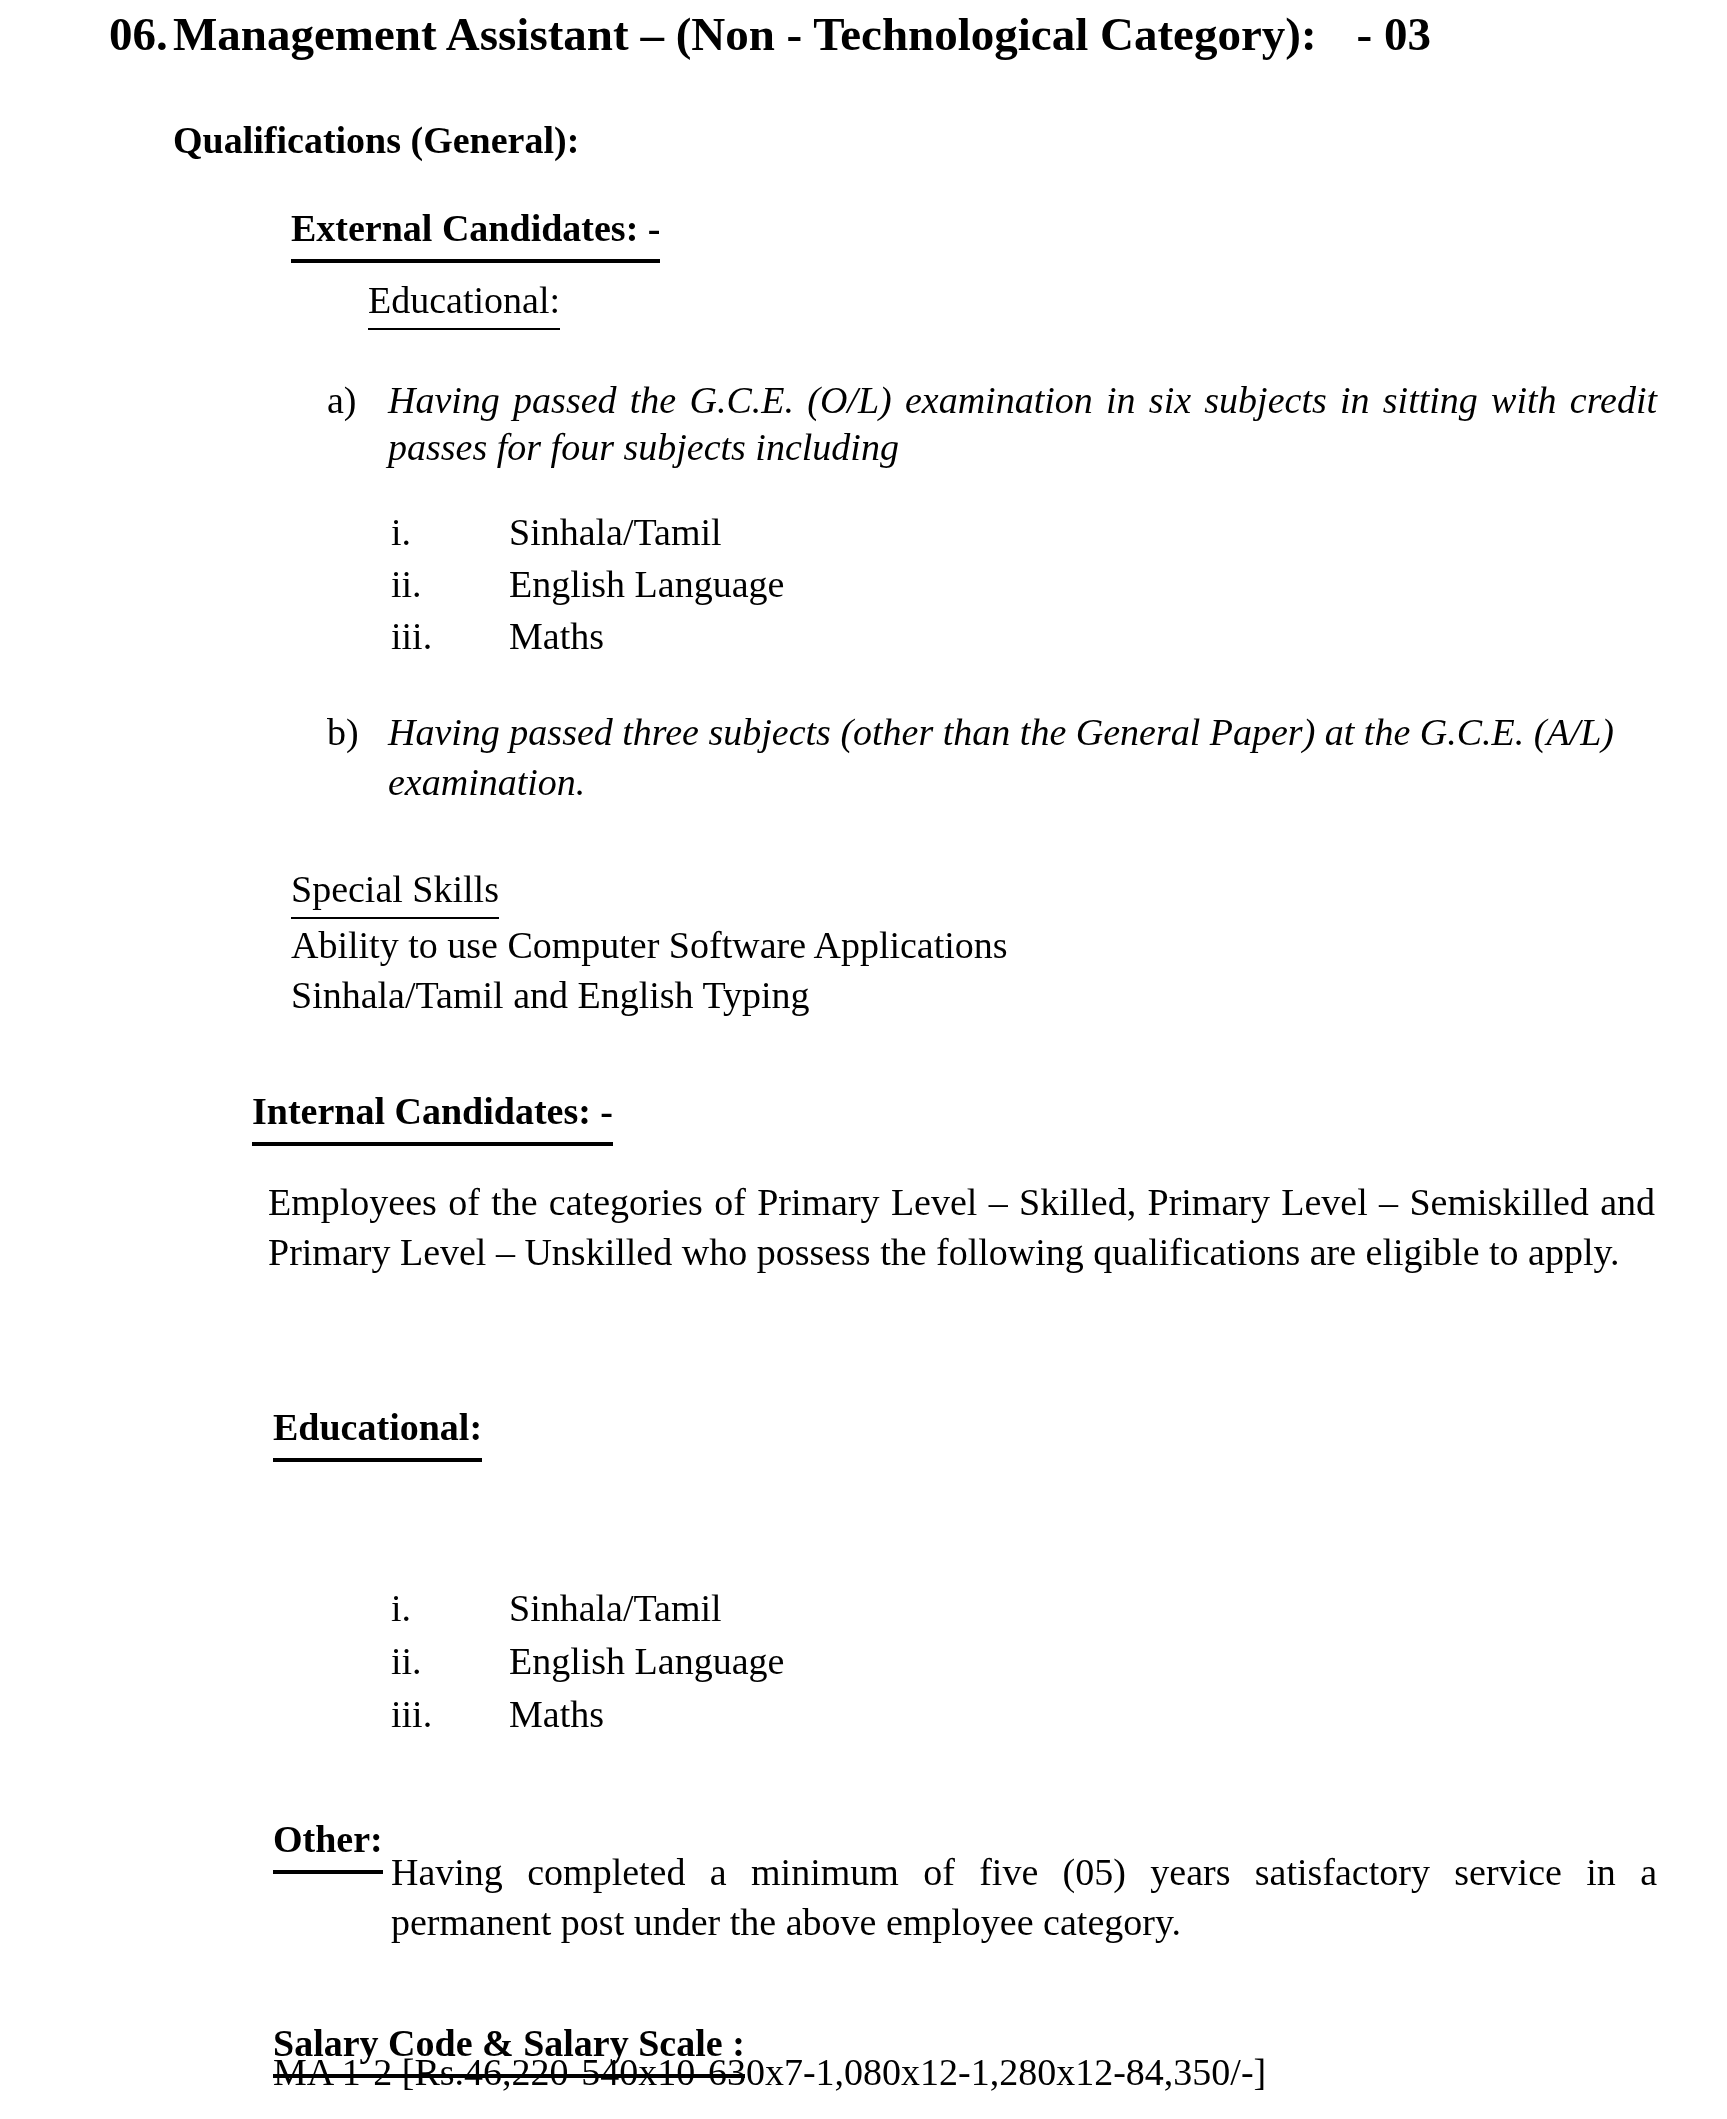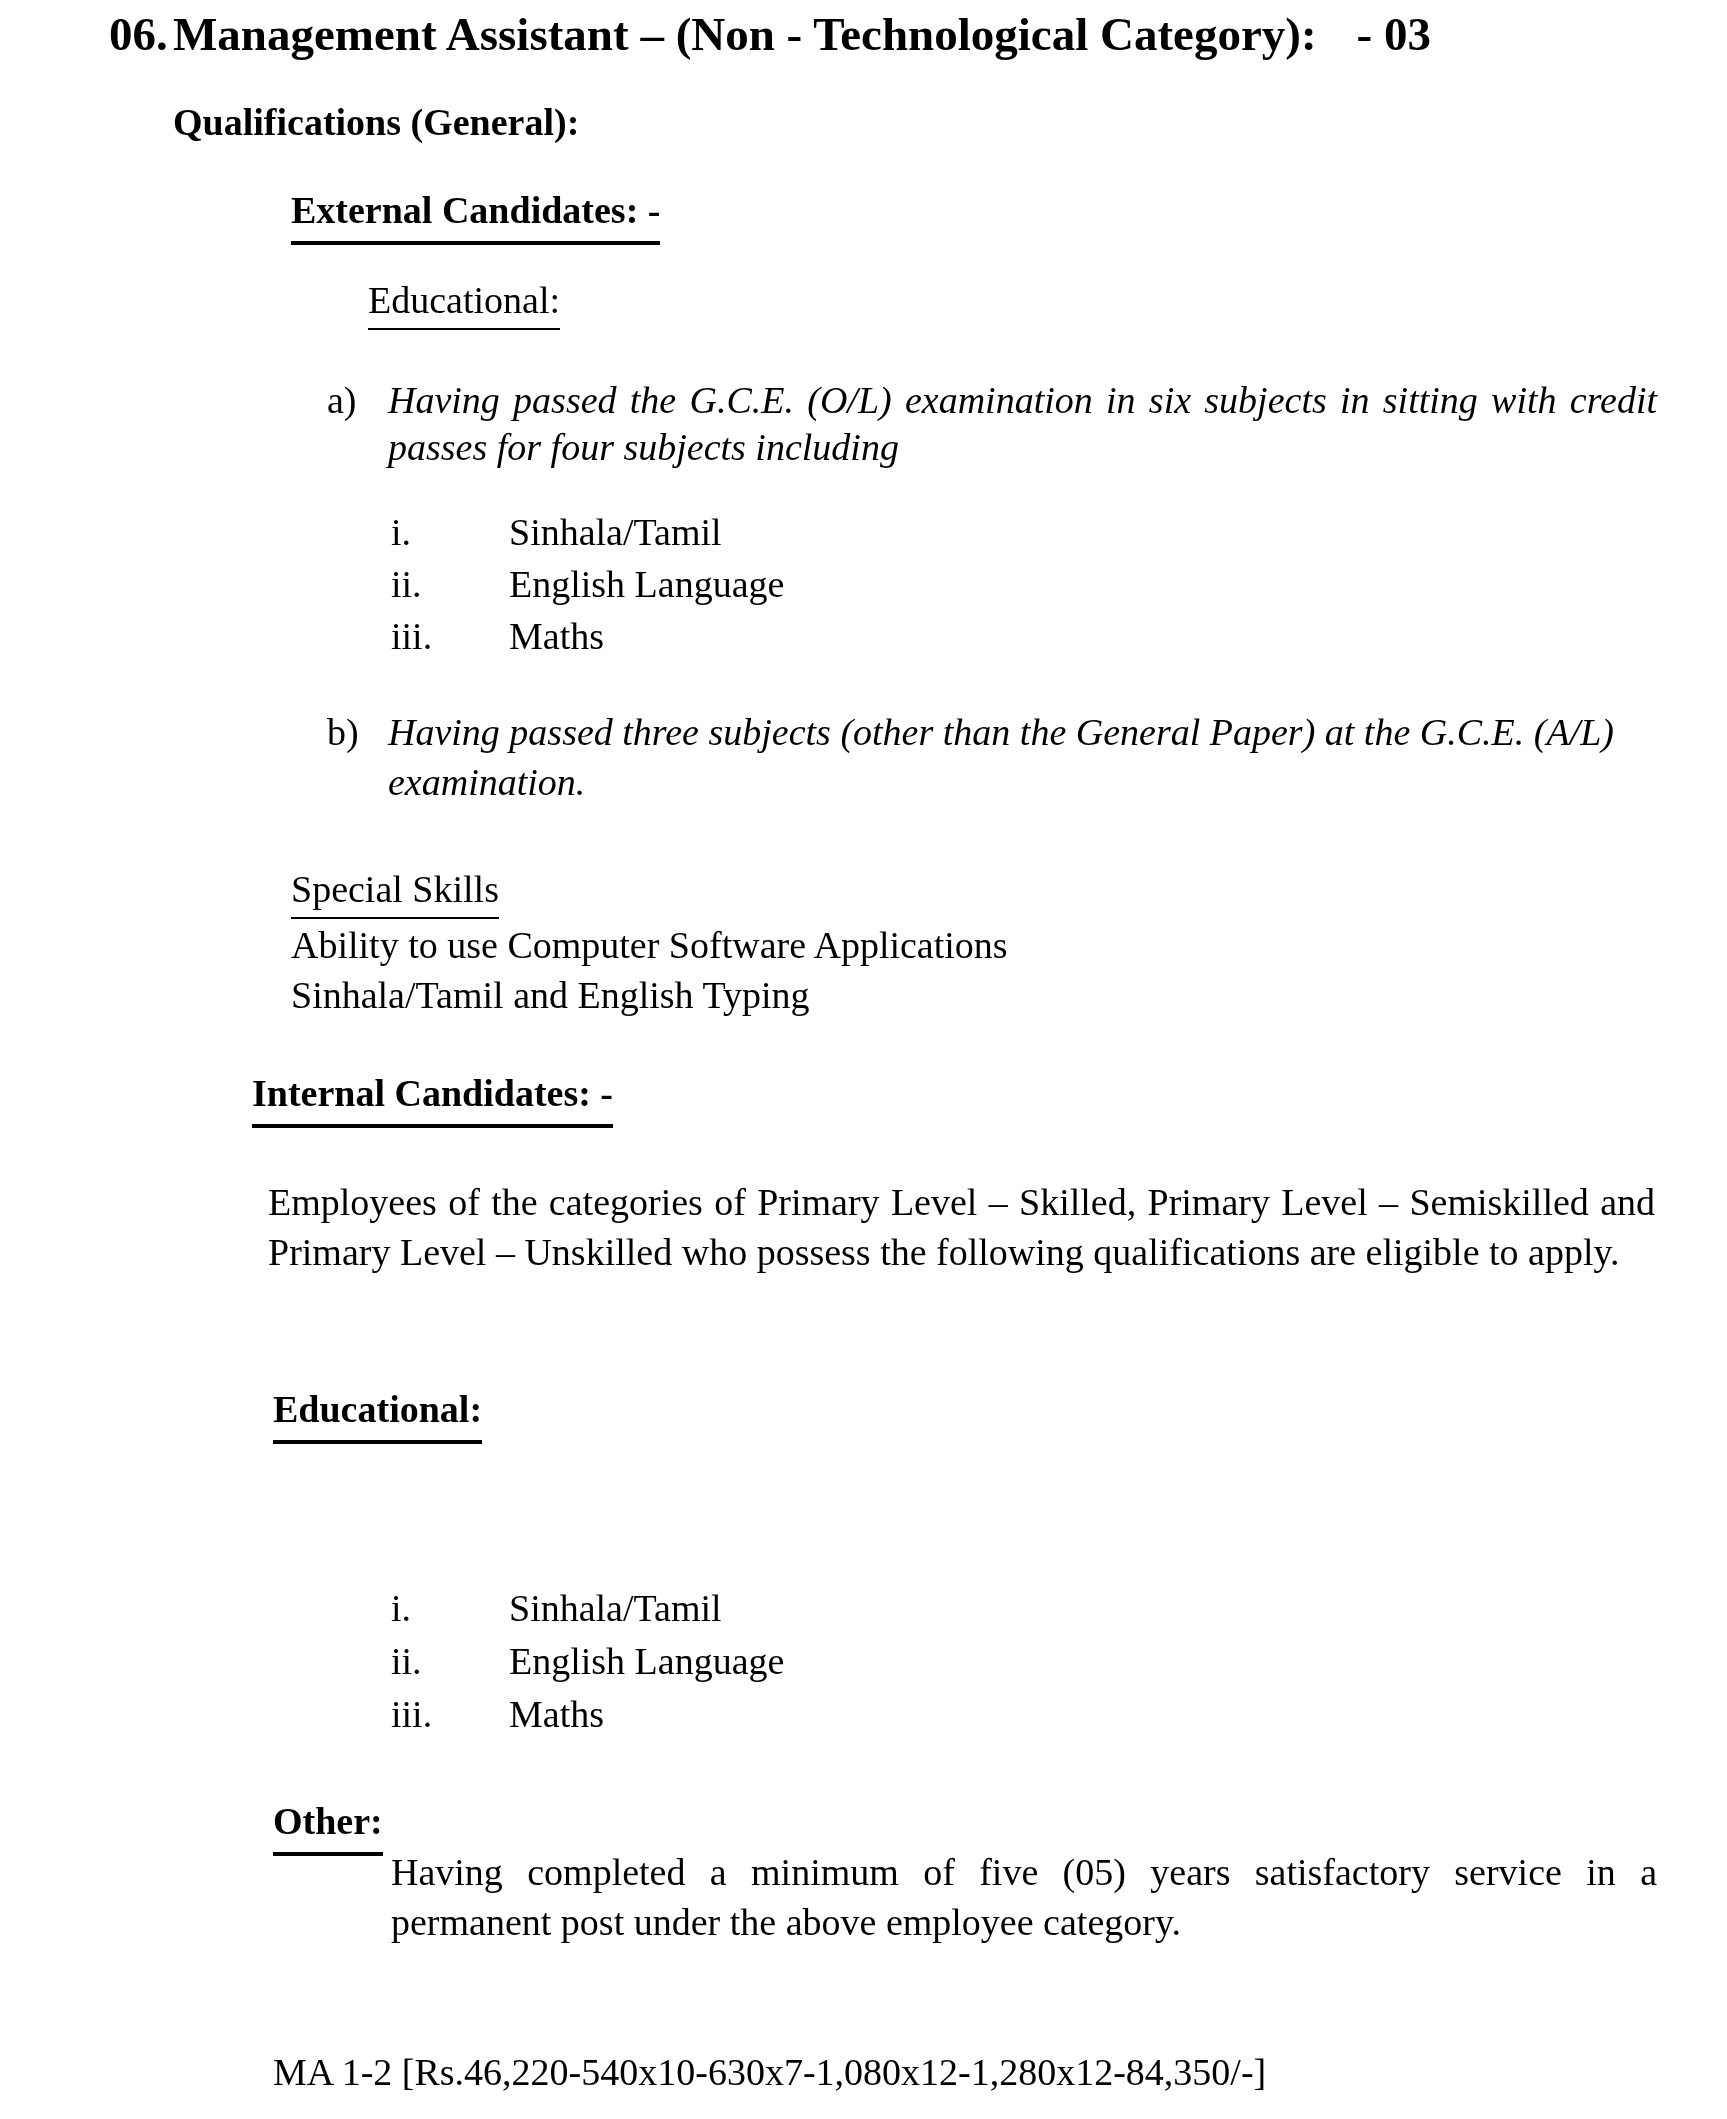--- a/index.html
+++ b/index.html
@@ -11,21 +11,21 @@
     position:relative;
   }
   .page { position:absolute; inset:0; width:1727px; height:2119px; background:#ffffff; overflow:hidden; }
   .block { position:absolute; font-size:38px; line-height:51px; }
 
   
   .title-row { display:flex; font-weight:bold; font-size:47px; line-height:51px; white-space:nowrap; }
   .title-num { width:64px; }
   .title-count { margin-left:40px; }
 
-  .h-bold { font-weight:bold; font-size:38px; white-space:nowrap; }
+  .h-bold { font-weight:bold; font-size:38px; white-space:nowrap;margin-top:18px; }
   .h-bold .u { display:inline-block; border-bottom:4.5px solid #000; padding-bottom:5px; }
   .h-reg { font-weight:normal; font-size:38px; white-space:nowrap; }
   .h-reg .u { display:inline-block; border-bottom:2.7px solid #000; padding-bottom:1.8px; }
 
   
   .item { display:flex; }
   .item-marker { flex:0 0 61px; }
   .item-text { width:1269px;font-style:italic; }
   .just { text-align:justify; }
   .lh52 { line-height:47px; }
@@ -116,16 +116,19 @@
       <span class="roman-marker">iii.</span>
       <span>Maths</span>
     </div>
   </div>
 
   <div class="block h-bold" style="left:273px; top:1796px;">
     <span class="u">Other:</span>
   </div>
   <div class="block para lh55" style="left:391px; top:1847px; width:1266px;">Having completed a minimum of five (05) years satisfactory service in a permanent post under the above employee category.</div>
 
+  <div class="block h-bold" style="left:273px; top:2000px;">
+    <span class="u">Salary Code &amp; Salary Scale :</span>
+  </div>
   <div class="block line" style="left:273px; top:2047px;">MA 1-2 [Rs.46,220-540x10-630x7-1,080x12-1,280x12-84,350/-]</div>
 
 </div>
 
 
 </body></html>

